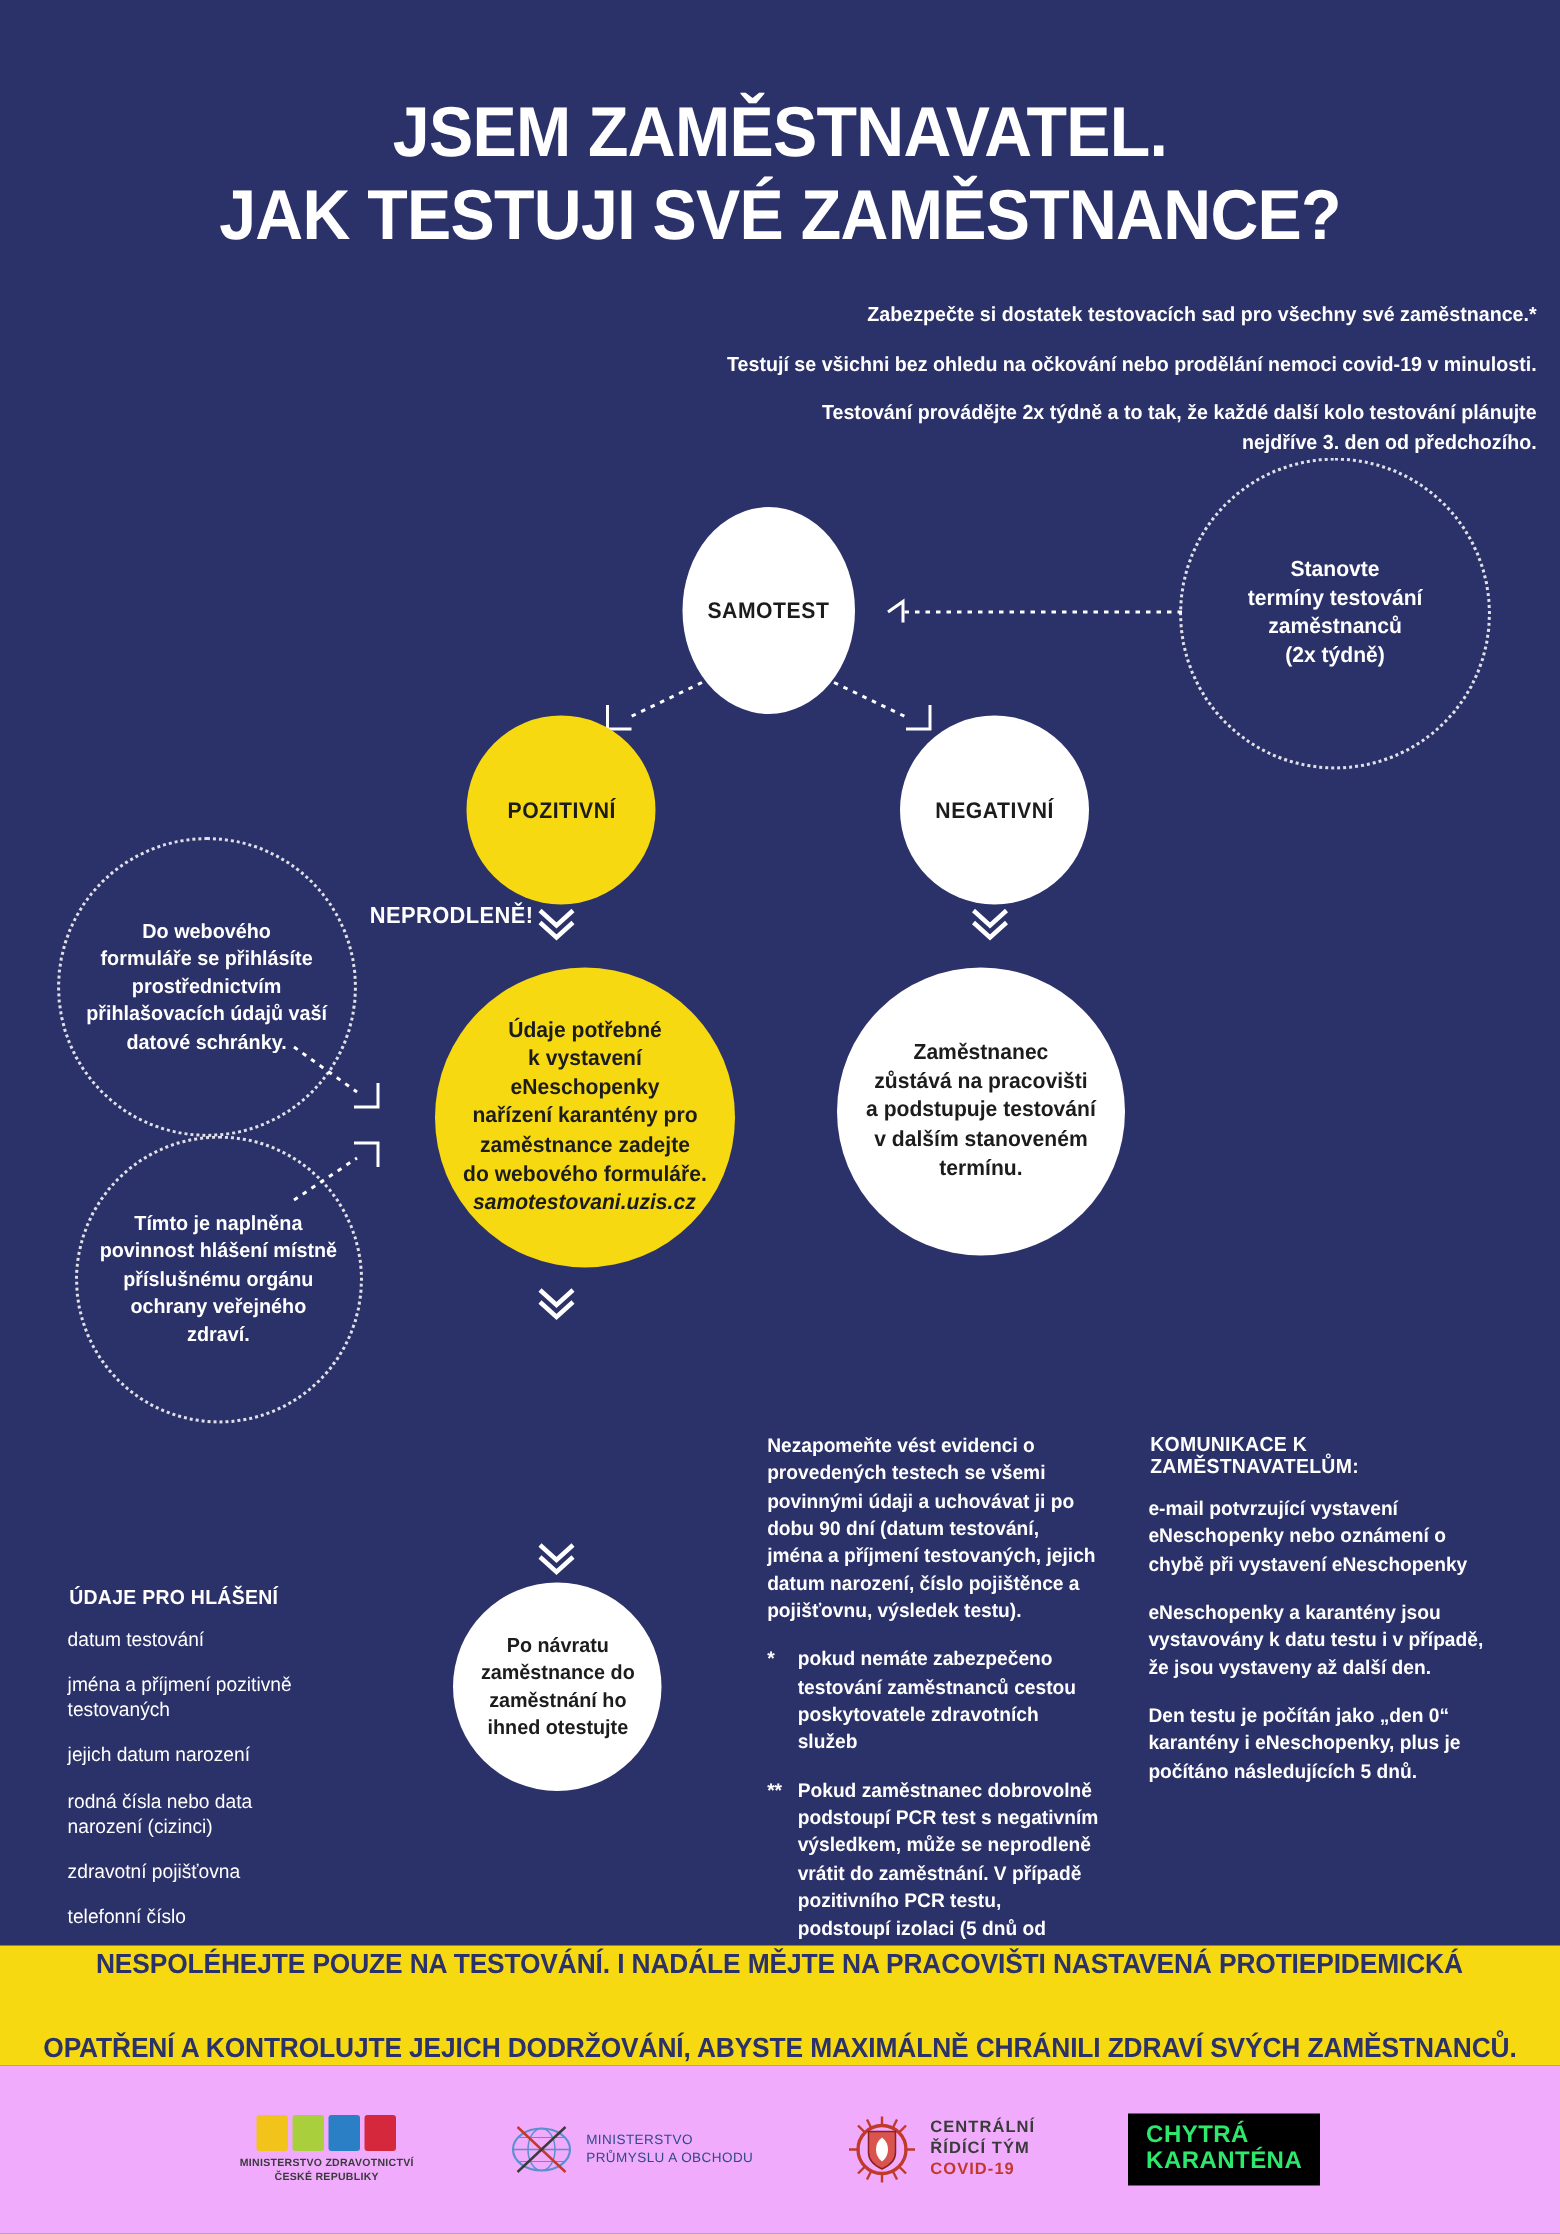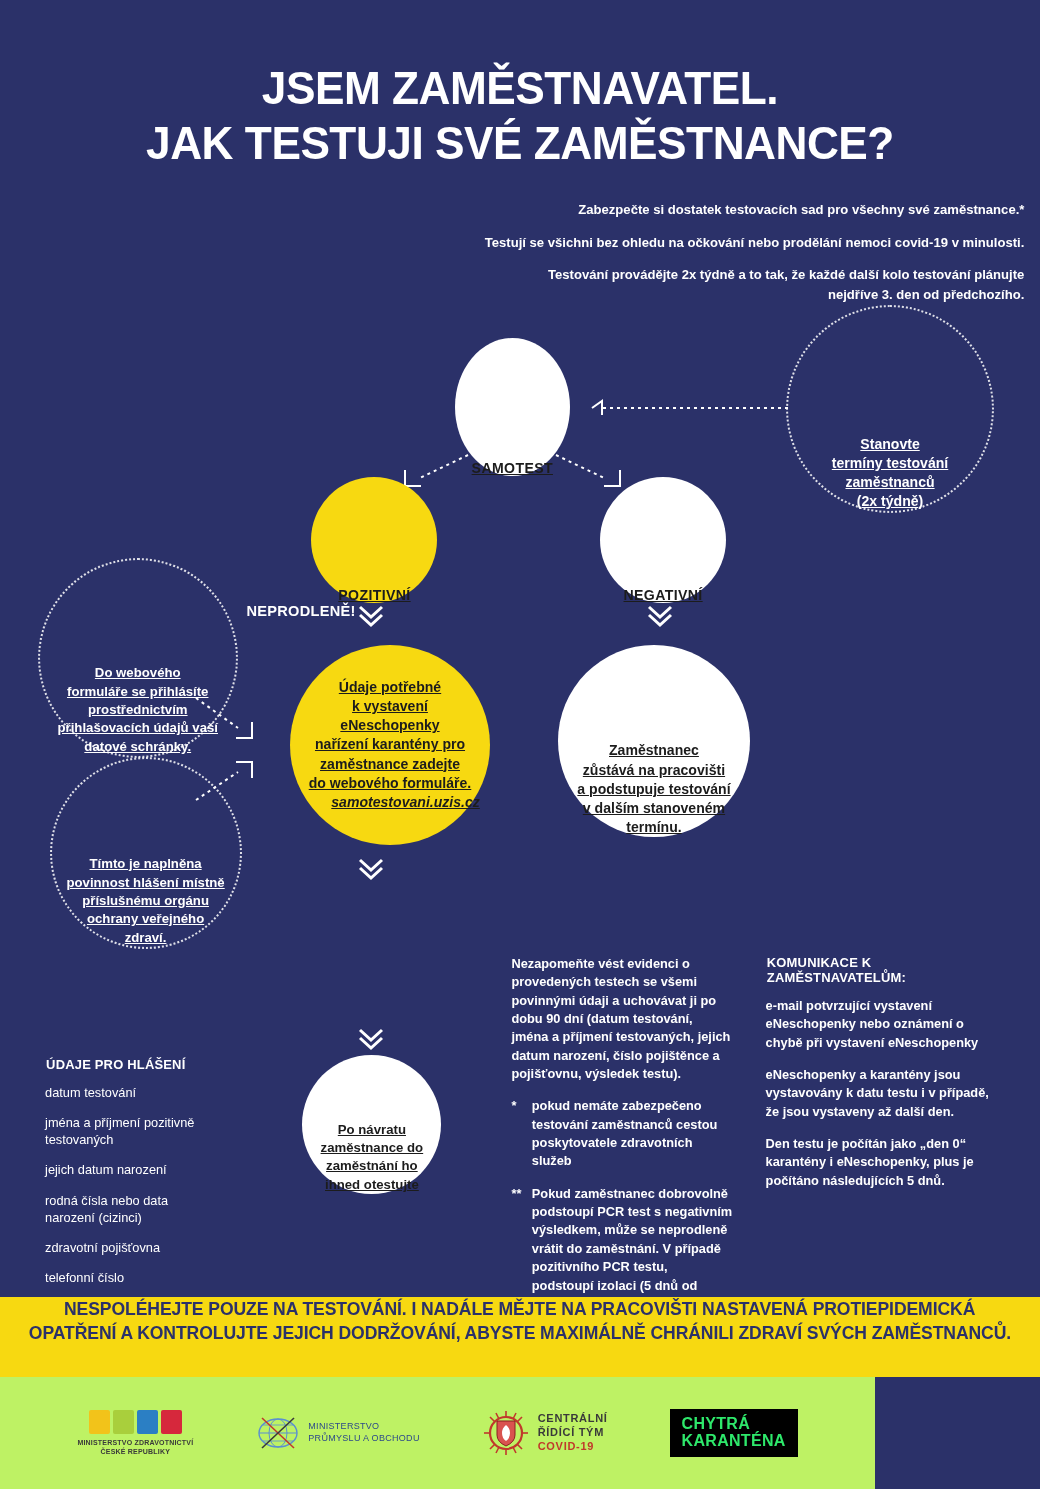--- a/index.html
+++ b/index.html
@@ -39,23 +39,22 @@
     font-weight: bold;
     line-height: 1.45;
     margin-bottom: 13px;
     transform: scaleX(0.97);
   }
 
   
   .circ {
     position: absolute;
     border-radius: 50%;
-    display: flex; align-items: flex-end; justify-content: center;
+    display: flex; align-items: center; justify-content: center;
     text-align: center;
-    text-decoration: underline;
   }
   .circ-white { background: #ffffff; color: #1c1c1c; }
   .circ-yellow { background: #f7d911; color: #1c1c1c; }
   .circ-dotted {
     border: 2px dotted rgba(255,255,255,0.85);
     background: transparent;
     color: #ffffff;
   }
   .label-strong {
     font-weight: bold; font-size: 15px; letter-spacing: 0.4px;
@@ -96,34 +95,34 @@
   }
   .para-note { display: flex; gap: 7px; }
   .para-note .mk { flex: 0 0 auto; min-width: 14px; }
 
   
   #banner {
     position: absolute; left: 0; top: 1297px;
     width: 1040px; height: 80px;
     background: #f7d911;
     display: flex; flex-direction: column;
-    align-items: center; justify-content: flex-start;
+    align-items: center; justify-content: space-between;
   }
   .banner-line {
     color: #2b3169; font-weight: bold; font-size: 18.5px;
     line-height: 1.3; text-transform: uppercase; letter-spacing: -0.1px;
     transform: scaleX(0.95);
     text-align: center;
   }
 
   
   #footer {
     position: absolute; left: 0; top: 1377px;
-    width: 875px; height: 112px;
-    background: #bef264;
+    width: 1040px; height: 112px;
+    background: #f0abfc;
     display: flex; align-items: center; justify-content: center;
     gap: 62px;
   }
   .logo { display: flex; flex-direction: column; align-items: center; }
   .logo-cap {
     font-size: 7px; color: #3a3a3a; text-align: center;
     line-height: 1.35; margin-top: 4px; letter-spacing: 0.2px;
     text-transform: uppercase; font-weight: bold;
   }
   .mzcr-marks { display: flex; gap: 3px; }

